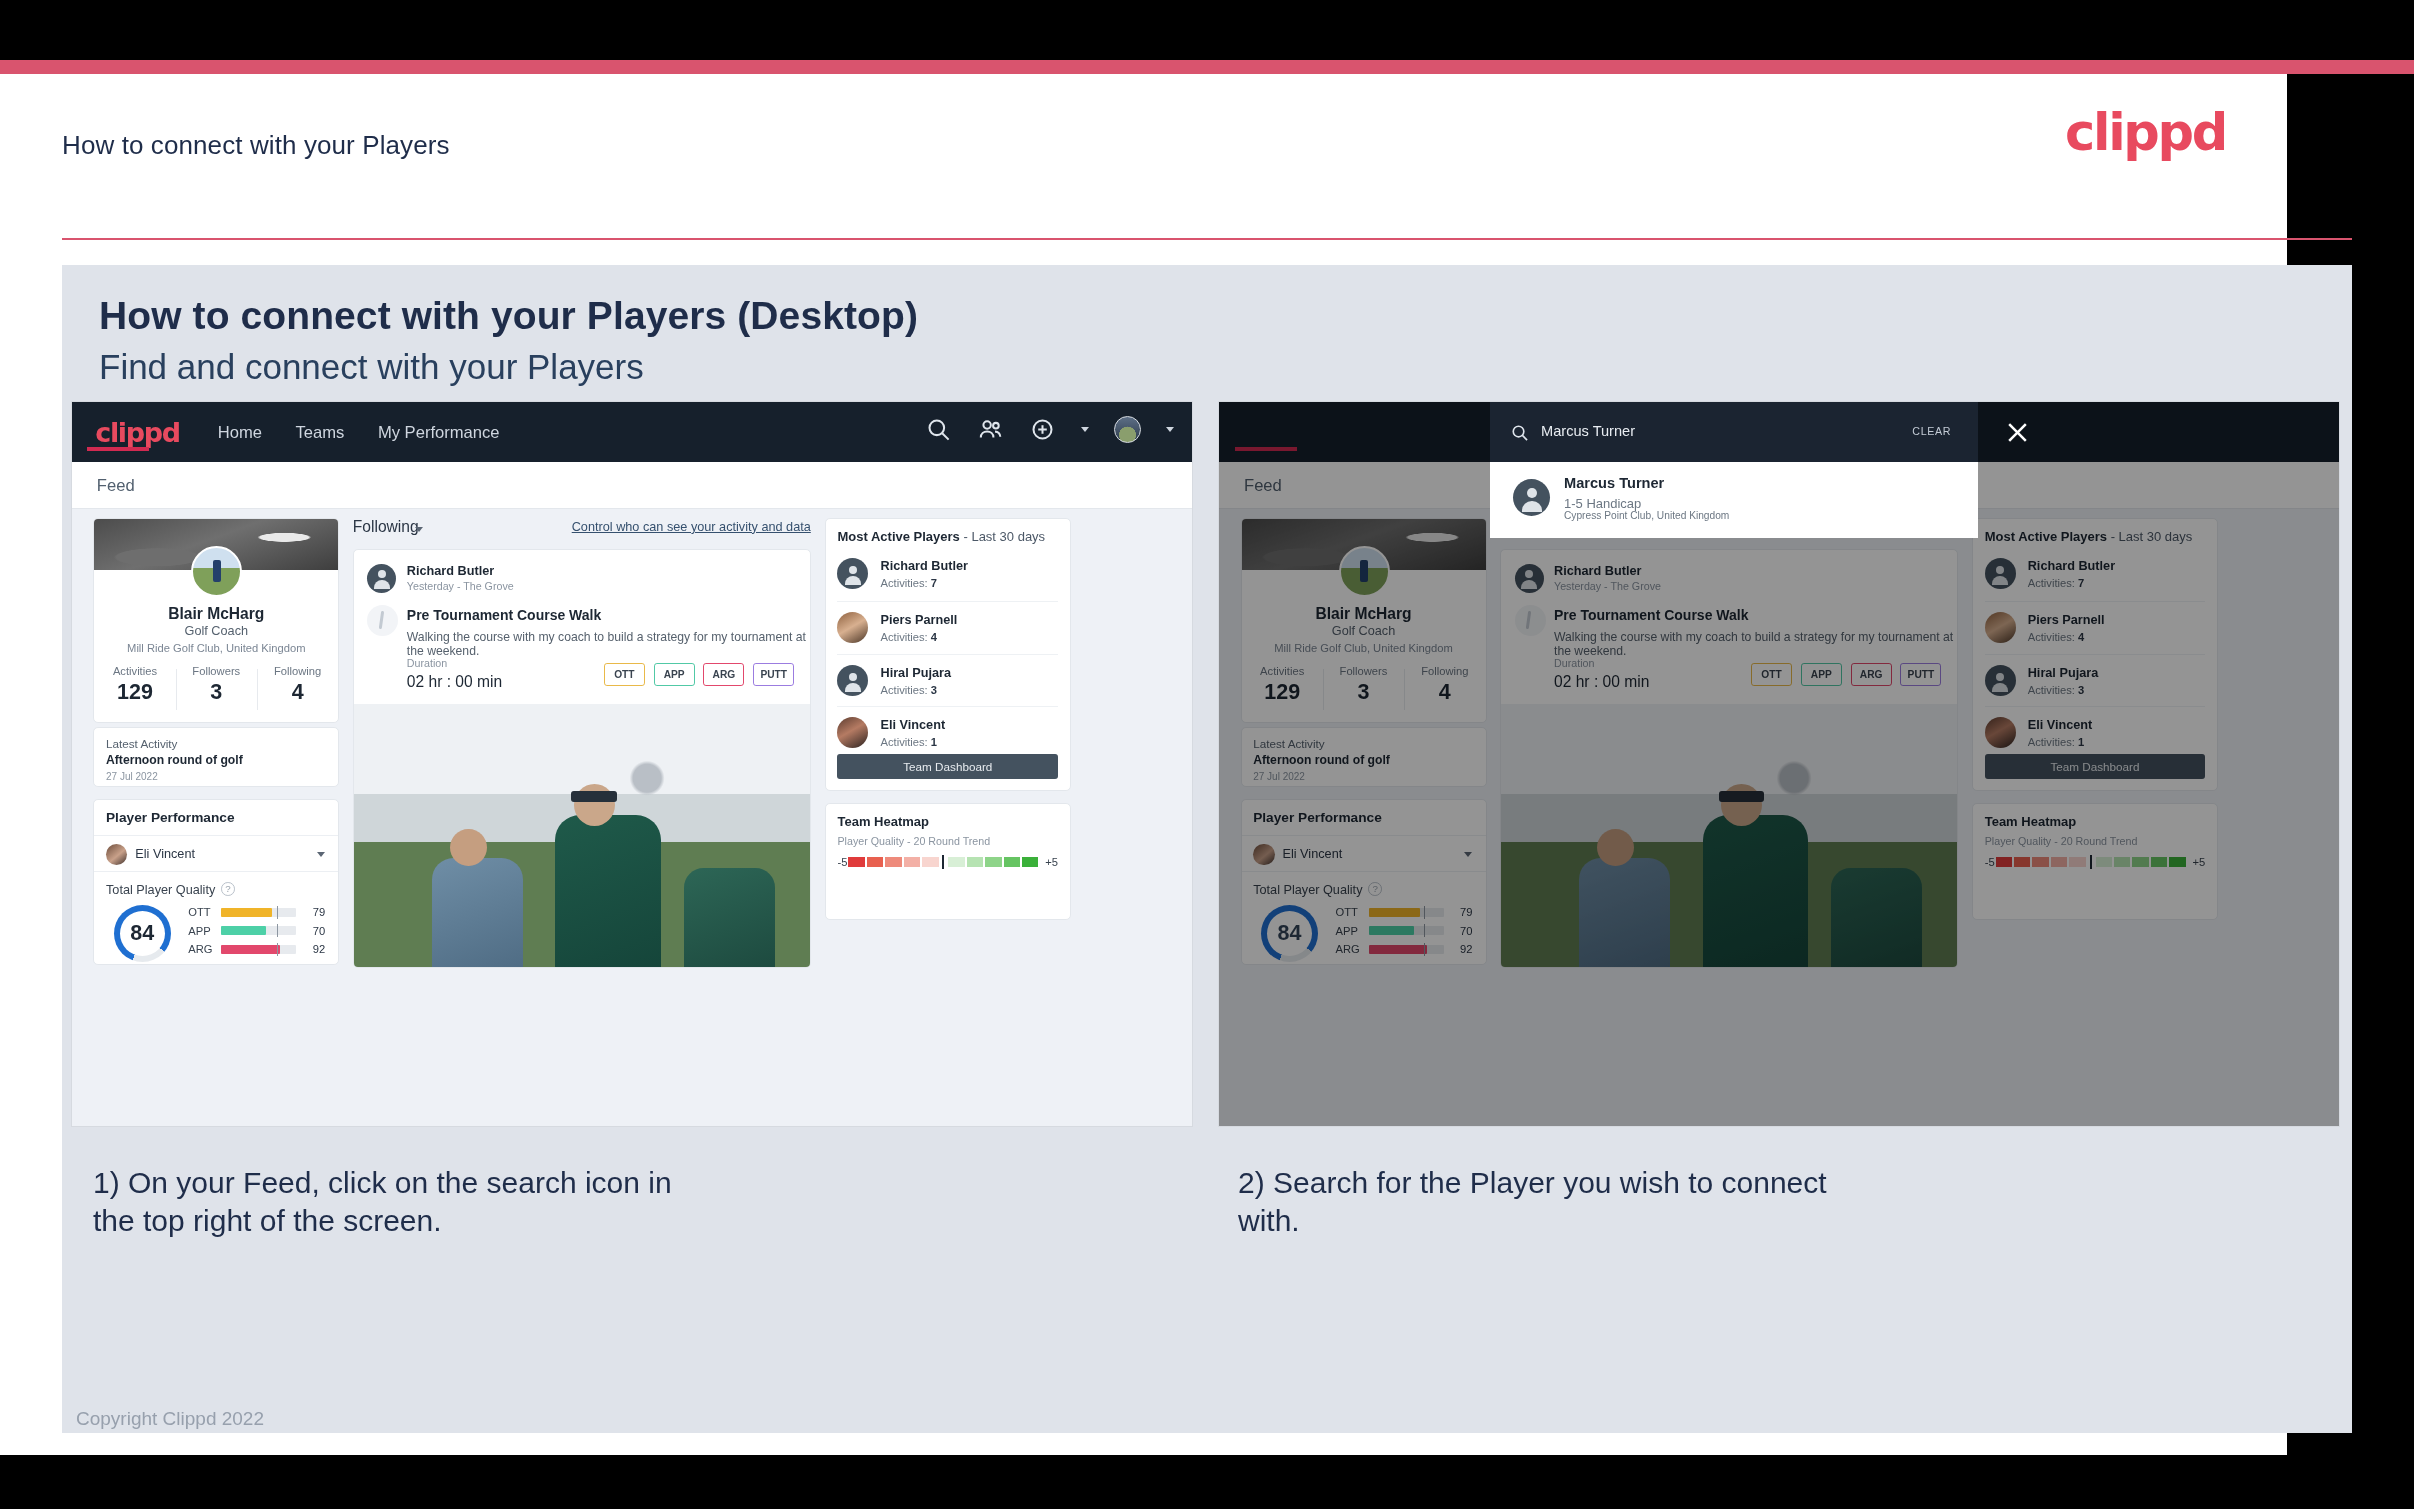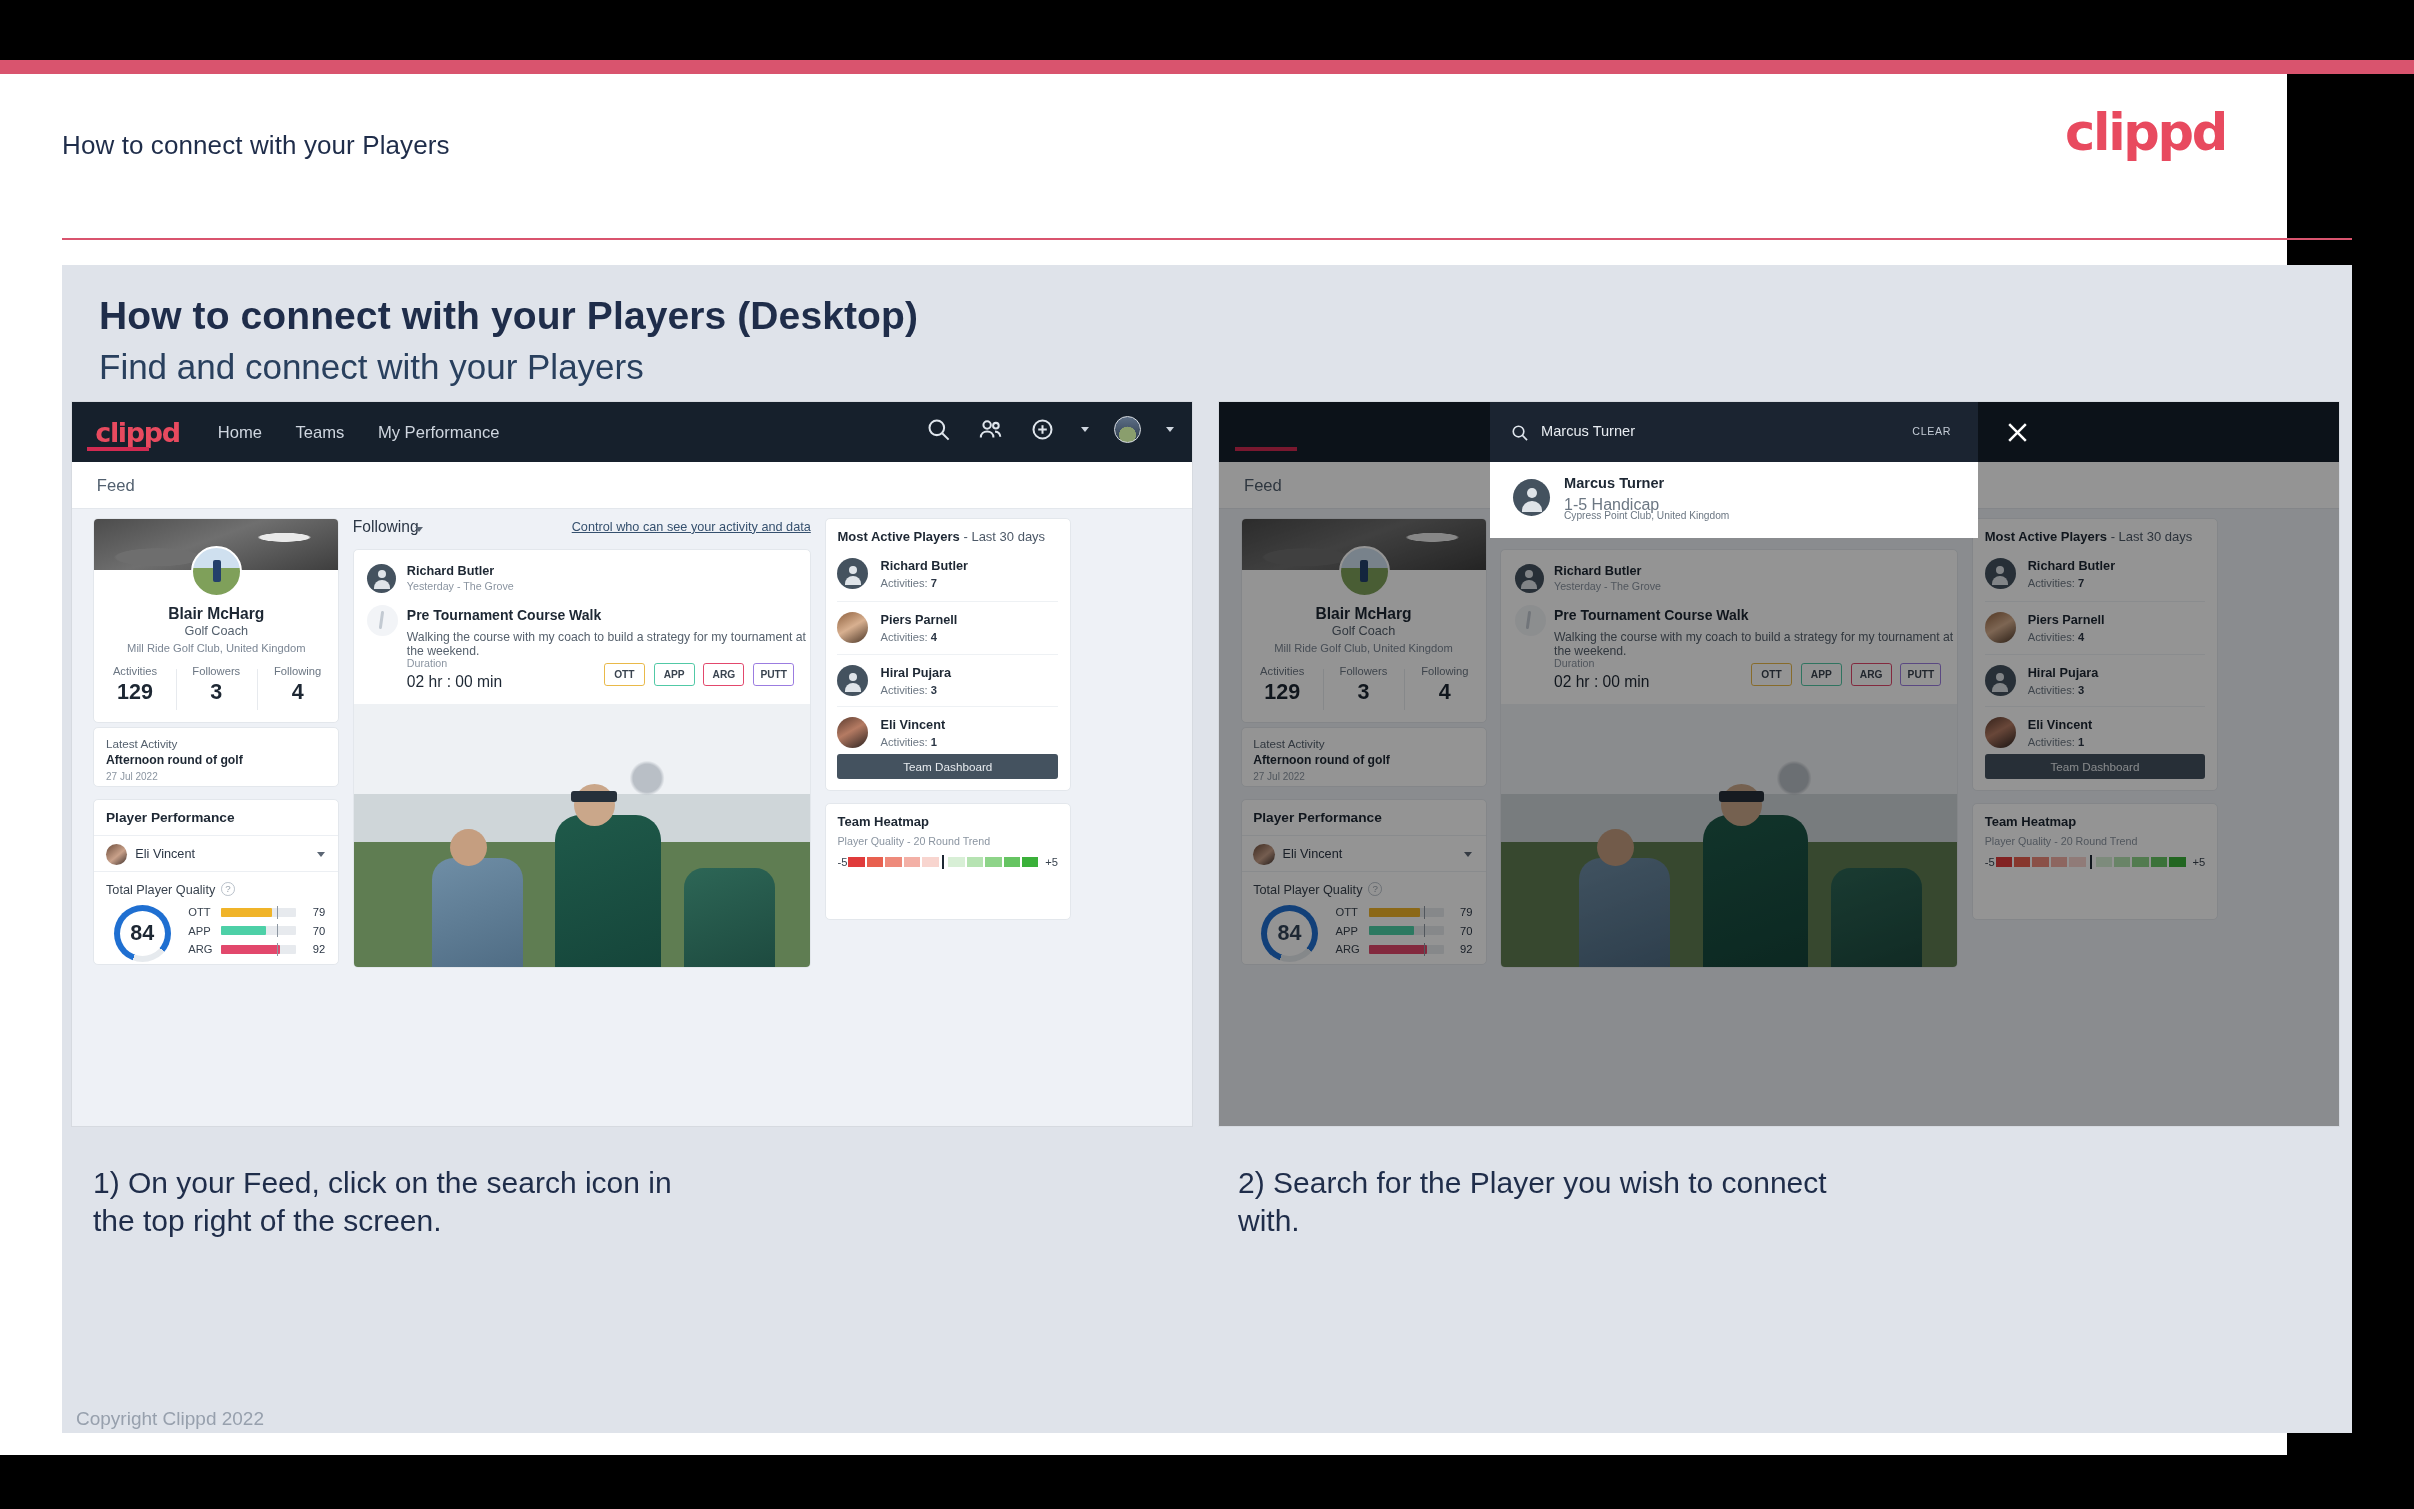--- a/index.html
+++ b/index.html
@@ -233,21 +233,21 @@
   .searchbar { position:absolute; left:271px; top:0; width:488px; height:60px; background:#1b2431; }
   .searchbar .sicon { position:absolute; left:19.5px; top:20.5px; }
   .searchbar .sval { position:absolute; left:51px; top:20.5px; font-size:14.6px; color:#e9edf2; }
   .searchbar .clear { position:absolute; right:27px; top:23.4px; font-size:10.7px; color:#c3cbd5; letter-spacing:0.6px; }
   .closeX { position:absolute; left:786px; top:17.6px; width:25px; height:25px; }
   .sresults { position:absolute; left:271px; top:60px; width:488px; height:76px; background:#fff; }
   .sres-av { position:absolute; left:23.4px; top:16.6px; width:37px; height:37px; border-radius:50%; background:#44525f; }
   .sres-av::before { content:""; position:absolute; left:13.7px; top:9.8px; width:9.8px; height:9.8px; border-radius:50%; background:#dfe4e9; }
   .sres-av::after { content:""; position:absolute; left:8.8px; top:22.4px; width:19.5px; height:10.7px; border-radius:9.8px 9.8px 0 0; background:#dfe4e9; }
   .sres-n  { position:absolute; left:74px; top:12.7px; font-size:14.6px; font-weight:700; color:#1d2733; }
-  .sres-h  { position:absolute; left:74px; top:34px; font-size:16px; color:#6c7783; }
+  .sres-h  { position:absolute; left:74px; top:34px; font-size:13px; color:#6c7783; }
   .sres-c  { position:absolute; left:74px; top:48px; font-size:10.2px; color:#6c7783; }
 
   svg { display:block; }
 </style>
 </head>
 <body>
 
 <div class="slide-wrap">
 
   <div class="letterbox-top"></div>

